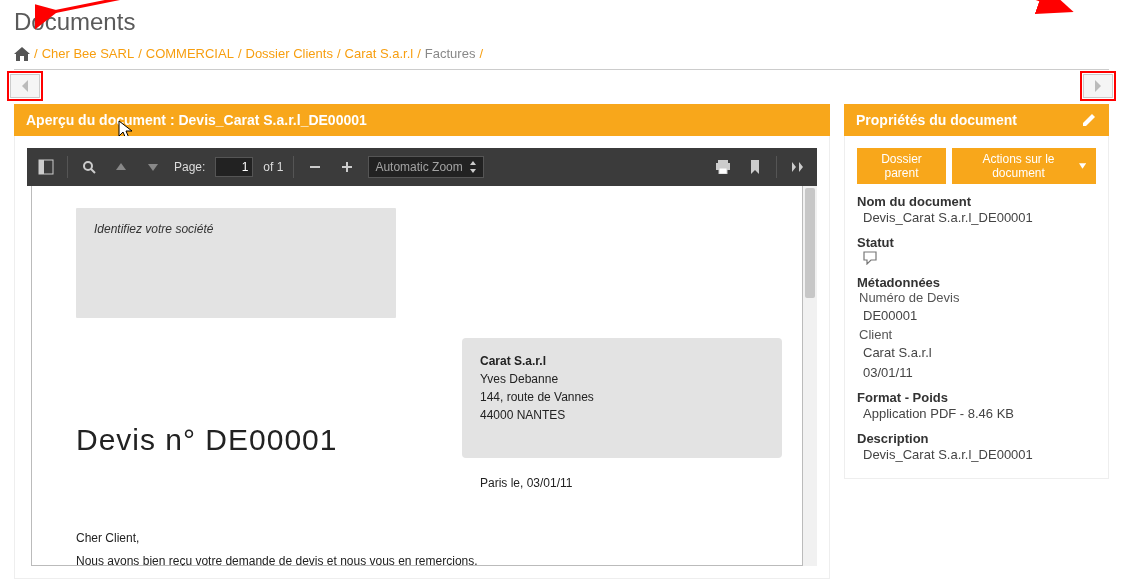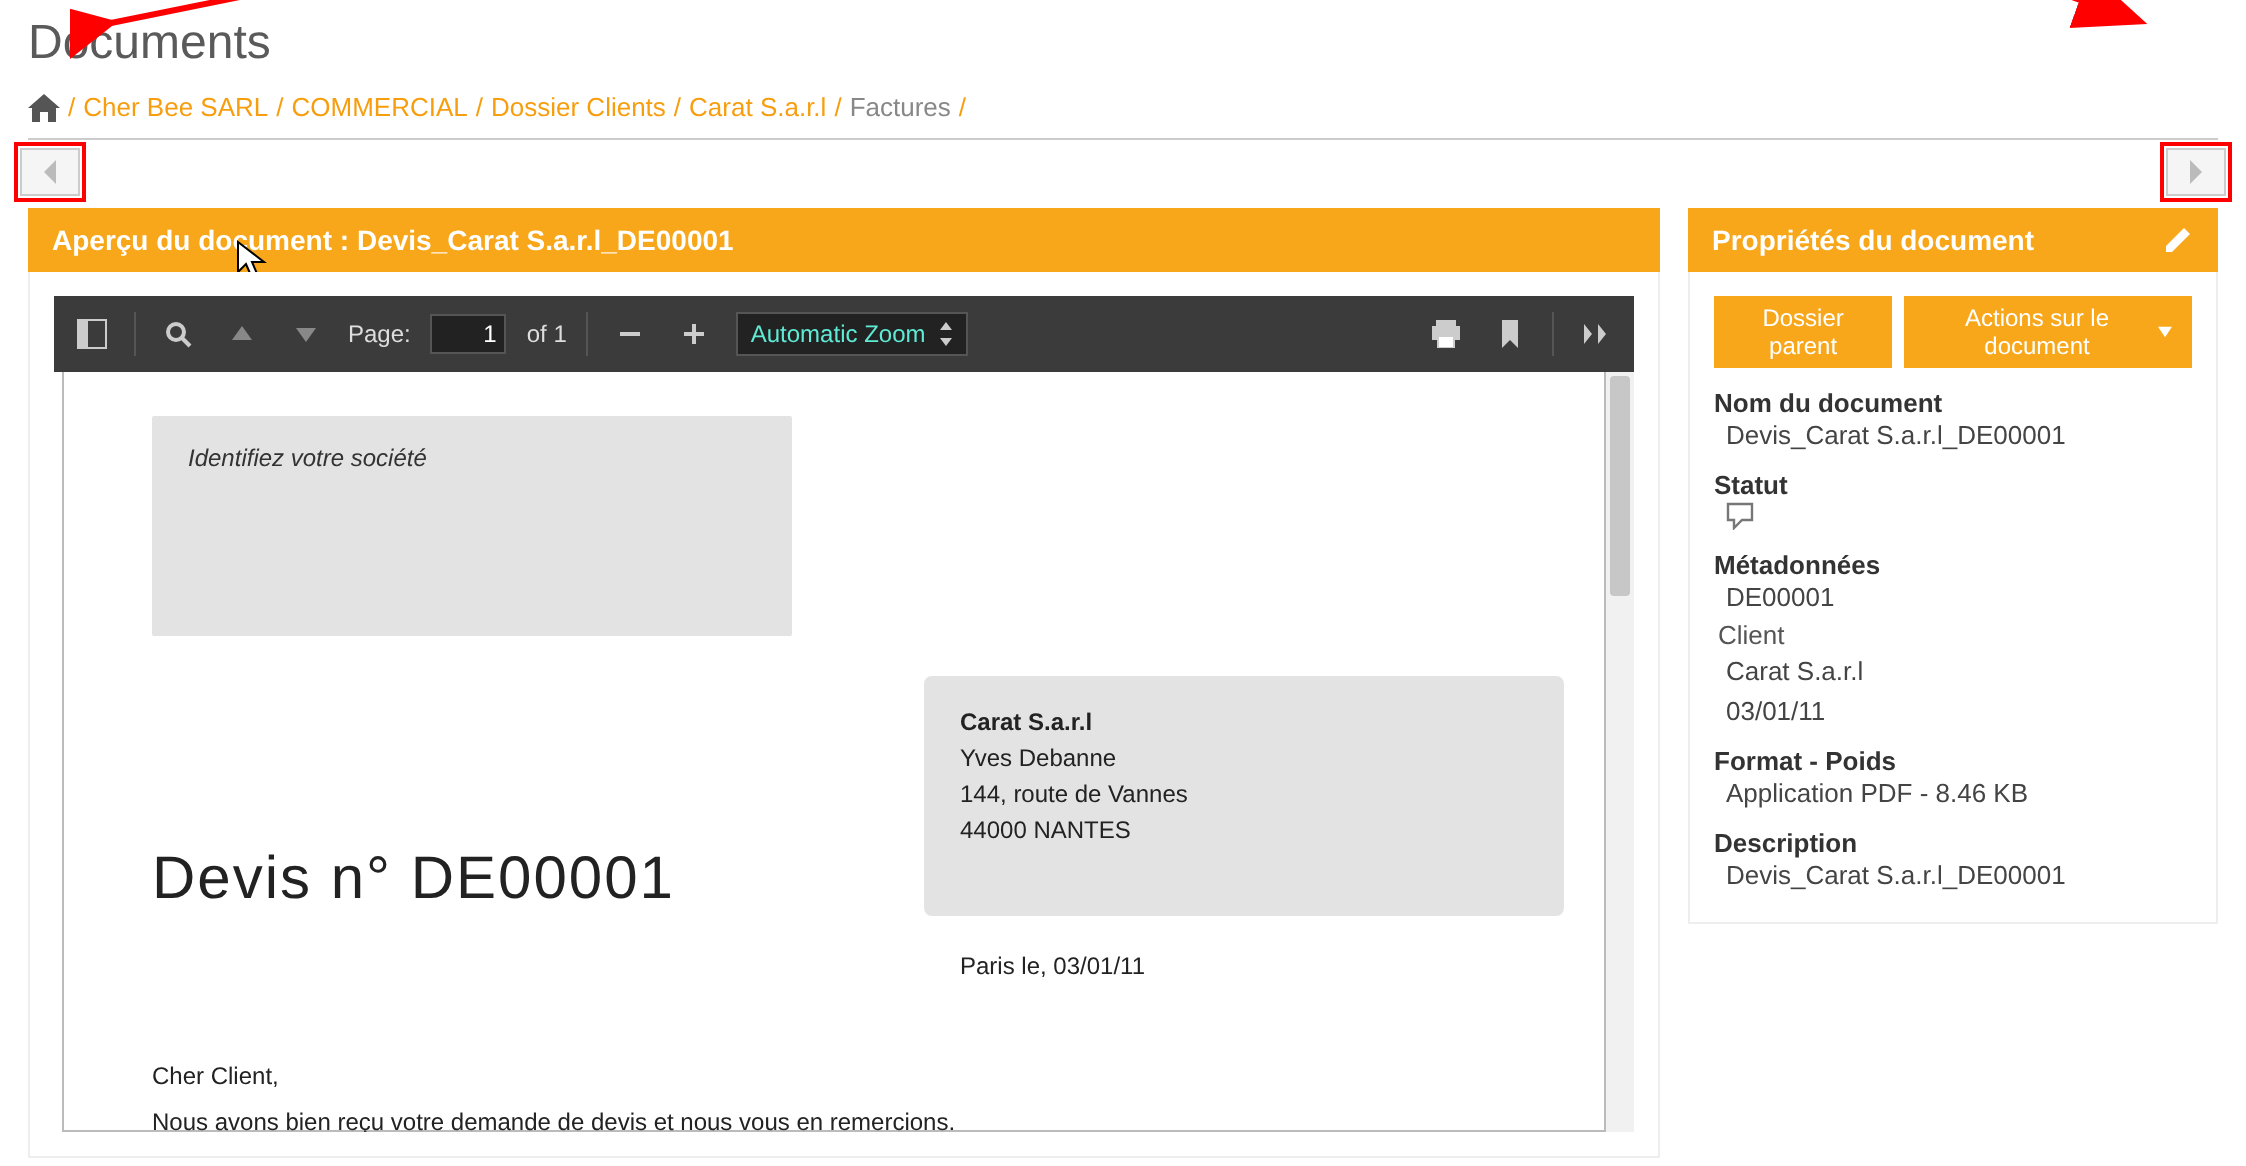--- a/index.html
+++ b/index.html
@@ -29,21 +29,21 @@
   .panel-right { width: 265px; flex: 0 0 265px; }
   .panel-header { background: #f8a71b; color: #fff; font-weight: 600; font-size: 14px; padding: 8px 12px; display:flex; align-items:center; justify-content:space-between; }
   .panel-body { background:#fff; border:1px solid #eee; border-top:0; padding:12px; position:relative; }
 
   
   .pdf-frame { padding: 12px; }
   .pdf-toolbar { background:#3b3b3b; color:#ddd; height:38px; display:flex; align-items:center; padding:0 8px; gap:10px; font-size:12px; }
   .pdf-toolbar .sep-line { width:1px; height:22px; background:#555; }
   .pdf-toolbar .tbtn { width:22px; height:22px; display:flex; align-items:center; justify-content:center; cursor:pointer; border-radius:2px; }
   .pdf-toolbar input.page { width:38px; height:20px; background:#222; border:1px solid #555; color:#fff; text-align:right; padding:0 4px; font-size:12px; }
-  .pdf-toolbar .zoom { background:#222; border:1px solid #555; color:#5eead4; height:22px; padding:0 6px; font-size:12px; display:flex; align-items:center; gap:6px; cursor:pointer; }
+  .pdf-toolbar .zoom { background:#222; border:1px solid #555; color:#a3a3a3; height:22px; padding:0 6px; font-size:12px; display:flex; align-items:center; gap:6px; cursor:pointer; }
   .pdf-toolbar .spacer { flex:1; }
   .pdf-canvas-wrap { position:relative; background:#fff; height:380px; overflow:hidden; }
   .pdf-scrollbar { position:absolute; right:0; top:0; bottom:0; width:14px; background:#f1f1f1; }
   .pdf-scrollbar .thumb { position:absolute; left:2px; right:2px; top:2px; height:110px; background:#c7c7c7; border-radius:2px; }
   .pdf-page { margin: 0 14px 0 4px; border:1px solid #bbb; border-top:0; height:100%; position:relative; font-family: Arial, sans-serif; color:#222; }
   .doc-box1 { position:absolute; left:44px; top:22px; width:320px; height:110px; background:#e3e3e3; border-radius:1px; padding:14px 18px; font-style:italic; font-size:12px; color:#333; }
   .doc-box2 { position:absolute; left:430px; top:152px; width:320px; height:120px; background:#e3e3e3; border-radius:4px; padding:14px 18px; font-size:12px; line-height:1.5; }
   .doc-box2 .bold { font-weight:bold; }
   .doc-title { position:absolute; left:44px; top:237px; font-size:30px; letter-spacing:1px; }
   .doc-paris { position:absolute; left:448px; top:290px; font-size:12px; }
@@ -240,20 +240,21 @@
       <div class="prop-val">Devis_Carat S.a.r.l_DE00001</div>
 
       <div class="prop-label">Statut</div>
       <div class="prop-val">
         <svg width="16" height="14" viewBox="0 0 16 14">
             <path d="M1 1 H13 V9 H8 L4 13 V9 H1 Z" fill="none" stroke="#777" stroke-width="1.2"></path>
           </svg>
       </div>
 
       <div class="prop-label">Métadonnées</div>
+      <div class="prop-sub">Numéro de Devis</div>
       <div class="prop-val">DE00001</div>
       <div class="prop-sub">Client</div>
       <div class="prop-val">Carat S.a.r.l</div>
       <div class="prop-val">03/01/11</div>
 
       <div class="prop-label">Format - Poids</div>
       <div class="prop-val">Application PDF - 8.46 KB</div>
 
       <div class="prop-label">Description</div>
       <div class="prop-val">Devis_Carat S.a.r.l_DE00001</div>

